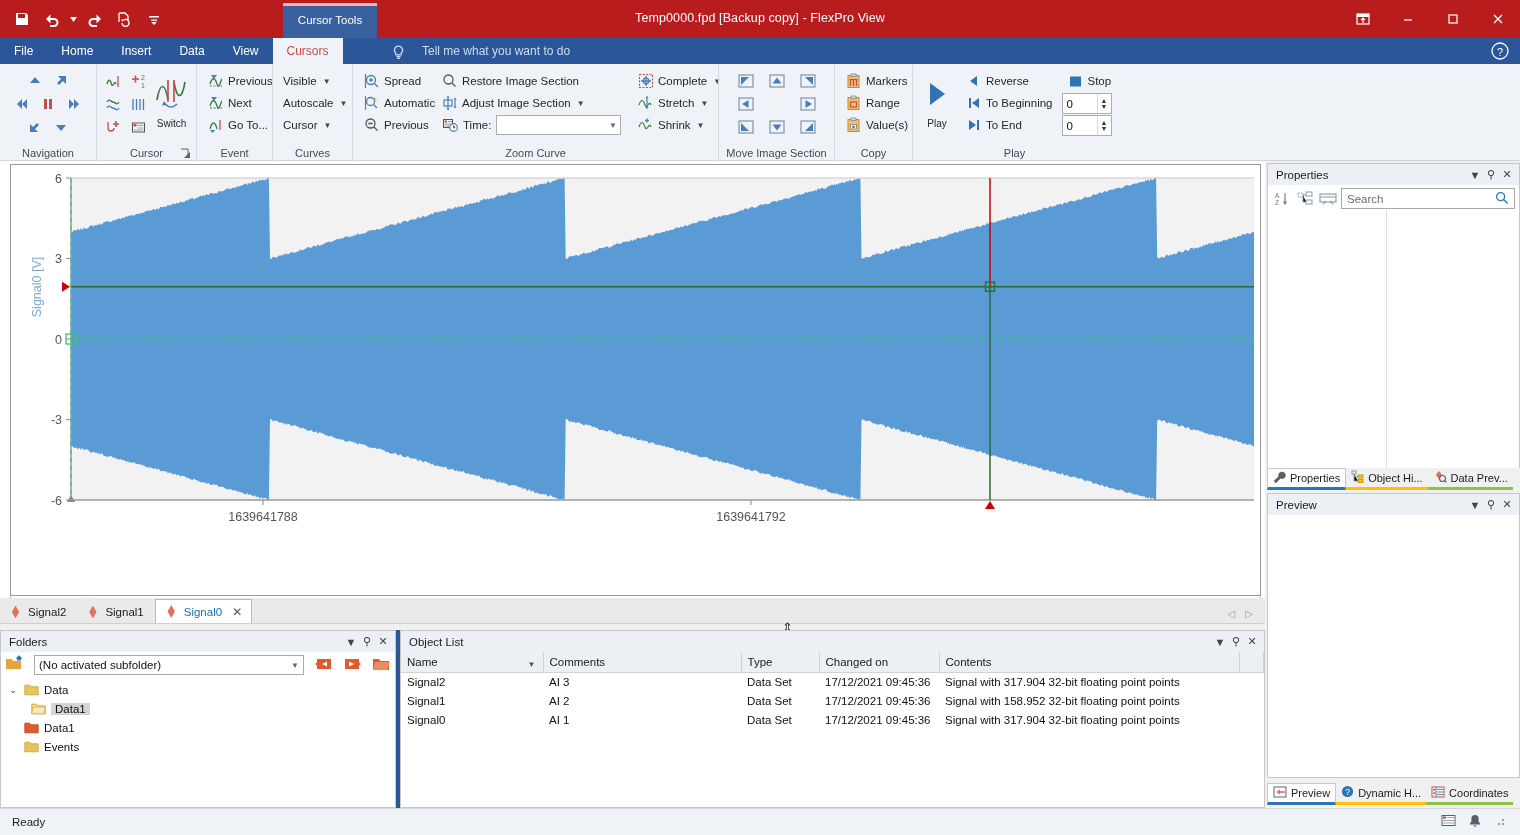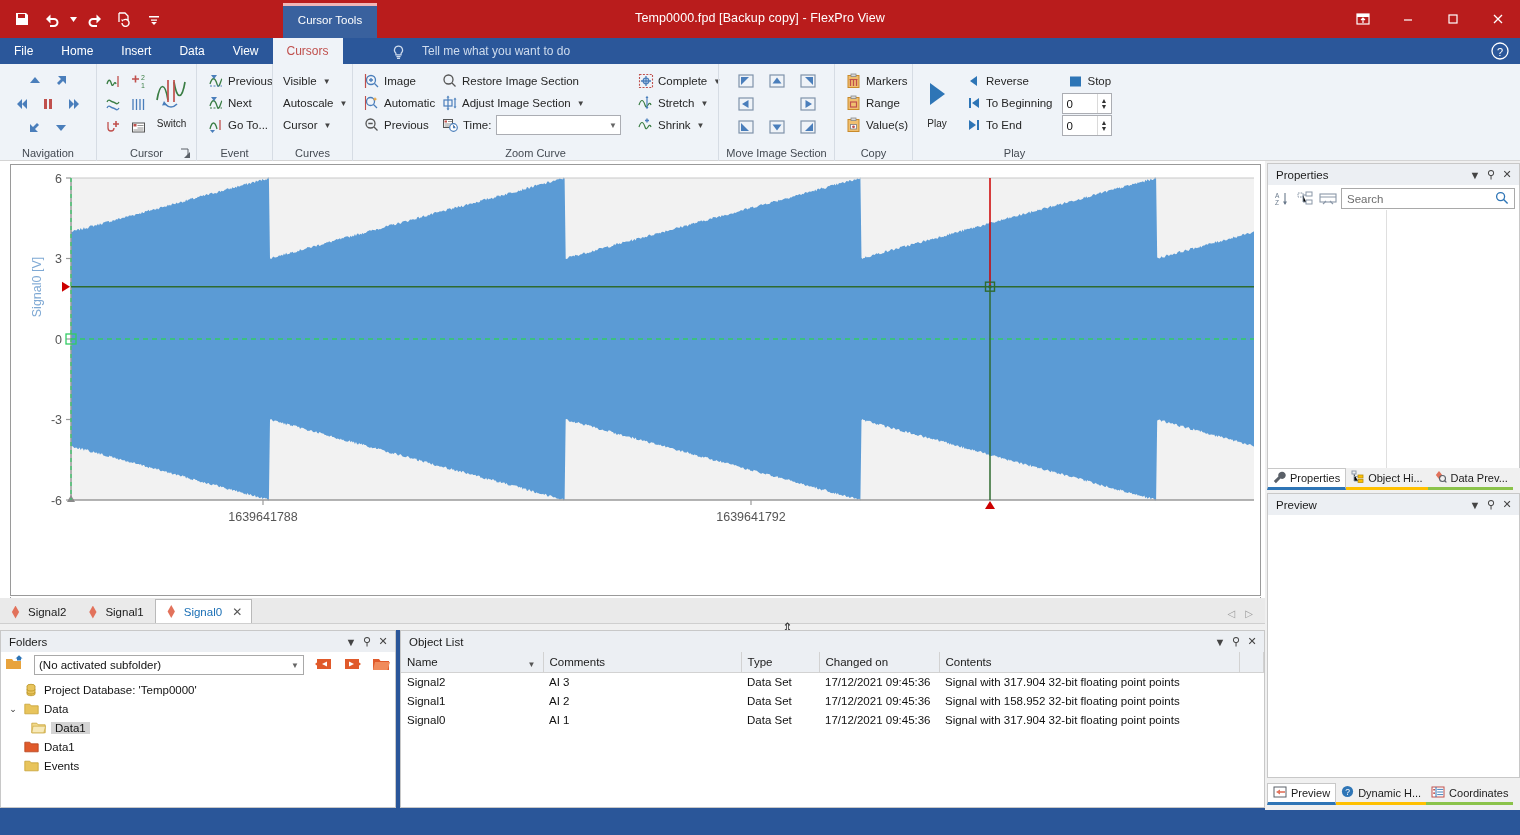--- a/index.html
+++ b/index.html
@@ -516,21 +516,21 @@
         <div class="body" style="gap:0">
           <div class="col" style="gap:0; width:78px">
             <div class="smbtn">
               <span class="ic">
                 <svg width="16" height="16" viewBox="0 0 16 16">
                     <circle cx="7" cy="7" r="4.5" fill="none" stroke="#4a7ebb" stroke-width="1.3"></circle>
                     <path stroke="#4a7ebb" stroke-width="1.3" d="M10.5 10.5L14 14M5 7h4M7 5v4"></path>
                     <path stroke="#c0504d" stroke-width="1.2" d="M1.5 1v14"></path>
                   </svg>
               </span>
-              <span>Image</span>
+              <span>Spread</span>
             </div>
             <div class="smbtn">
               <span class="ic">
                 <svg width="16" height="16" viewBox="0 0 16 16">
                     <circle cx="6.5" cy="6.5" r="4" fill="none" stroke="#4a7ebb" stroke-width="1.3"></circle>
                     <path stroke="#4a7ebb" stroke-width="1.3" d="M9.5 9.5L13 13"></path>
                     <path stroke="#c0504d" stroke-width="1.1" d="M1.5 1v14"></path>
                     <path fill="#e8a33d" d="M11 2l.8 1.6L13.4 4l-1.6.7L11 6.3l-.7-1.6L8.6 4l1.7-.4z"></path>
                   </svg>
               </span>
@@ -904,31 +904,20 @@
           </svg>
       </span>
       <span>
         <svg width="19" height="16" viewBox="0 0 19 16">
             <path fill="#e05a2b" d="M1 3h6l1.5 2H17v9H1z"></path>
             <path fill="#f08b5c" d="M3 6h15l-2.5 8H1z"></path>
           </svg>
       </span>
     </div>
     <div class="tree">
-      <div class="tnode">
-        <span class="chev"></span>
-        <span class="folder-ic">
-          <svg width="14" height="14" viewBox="0 0 14 14">
-              <ellipse cx="7" cy="3" rx="4" ry="1.7" fill="#e8c45c" stroke="#b99323" stroke-width=".8"></ellipse>
-              <path fill="#e8c45c" stroke="#b99323" stroke-width=".8" d="M3 3v8c0 1 1.8 1.7 4 1.7s4-.7 4-1.7V3"></path>
-              <path fill="none" stroke="#b99323" stroke-width=".8" d="M3 6.3c0 1 1.8 1.7 4 1.7s4-.7 4-1.7M3 9.3c0 1 1.8 1.7 4 1.7s4-.7 4-1.7"></path>
-            </svg>
-        </span>
-        <span class="lbl">Project Database: 'Temp0000'</span>
-      </div>
       <div class="tnode">
         <span class="chev">⌄</span>
         <span class="folder-ic">
           <svg width="15" height="13" viewBox="0 0 15 13">
               <path fill="#e8c45c" stroke="#c8a235" stroke-width=".8" d="M.8 2.2h5l1.3 1.6h7.1v8H.8z"></path>
             </svg>
         </span>
         <span class="lbl">Data</span>
       </div>
       <div class="tnode" style="padding-left:26px">
@@ -1143,14 +1132,41 @@
               <path stroke="#2e75b6" stroke-width=".9" d="M6.2 3.4h6M6.2 6h6M6.2 8.6h6"></path>
               <rect x="2.2" y="3" width="1.8" height="1.5" fill="#c0504d"></rect>
               <rect x="2.2" y="6.4" width="1.8" height="1.5" fill="#c0504d"></rect>
             </svg>
         </span>
         <span>Coordinates</span>
       </div>
     </div>
   </div>
 
+  <div class="statusbar">
+    <span class="ready">Ready</span>
+    <span class="right">
+      <span>
+        <svg width="15" height="13" viewBox="0 0 15 13">
+            <rect x="1" y="1.5" width="13" height="10" fill="#fff" stroke="#5a6068" stroke-width="1"></rect>
+            <rect x="2" y="2.5" width="3" height="2.2" fill="#c0504d"></rect>
+            <path stroke="#8b98a8" stroke-width=".9" d="M6 3.6h7M2 6.5h11M2 9h11"></path>
+          </svg>
+      </span>
+      <span>
+        <svg width="14" height="14" viewBox="0 0 14 14">
+            <path fill="#5a6068" d="M7 1a3.6 3.6 0 0 0-3.6 3.6v3L2 9.5v.9h10v-.9l-1.4-1.9v-3A3.6 3.6 0 0 0 7 1z"></path>
+            <path fill="#5a6068" d="M5.6 11.3a1.4 1.4 0 0 0 2.8 0z"></path>
+          </svg>
+      </span>
+      <span>
+        <svg width="12" height="12" viewBox="0 0 12 12">
+            <g fill="#9aa0a8">
+              <rect x="8" y="8" width="2" height="2"></rect>
+              <rect x="4" y="8" width="2" height="2"></rect>
+              <rect x="8" y="4" width="2" height="2"></rect>
+            </g>
+          </svg>
+      </span>
+    </span>
+  </div>
 
 </div>
 
 </body></html>

